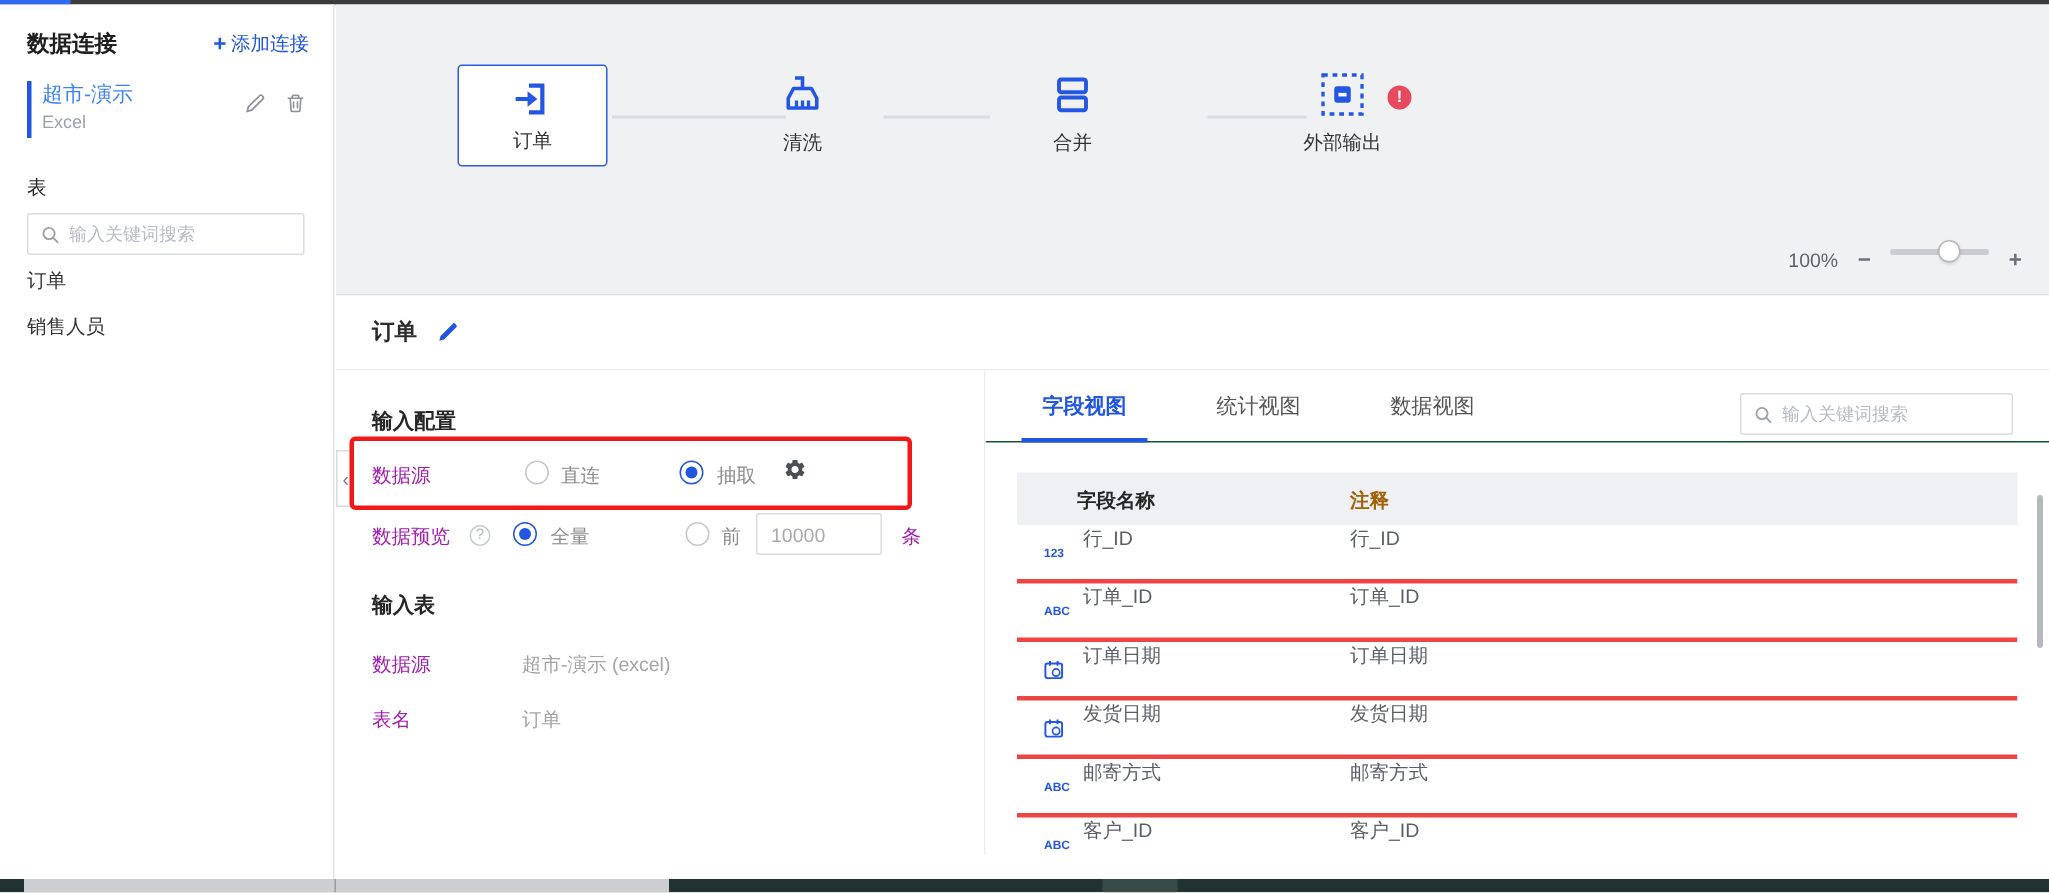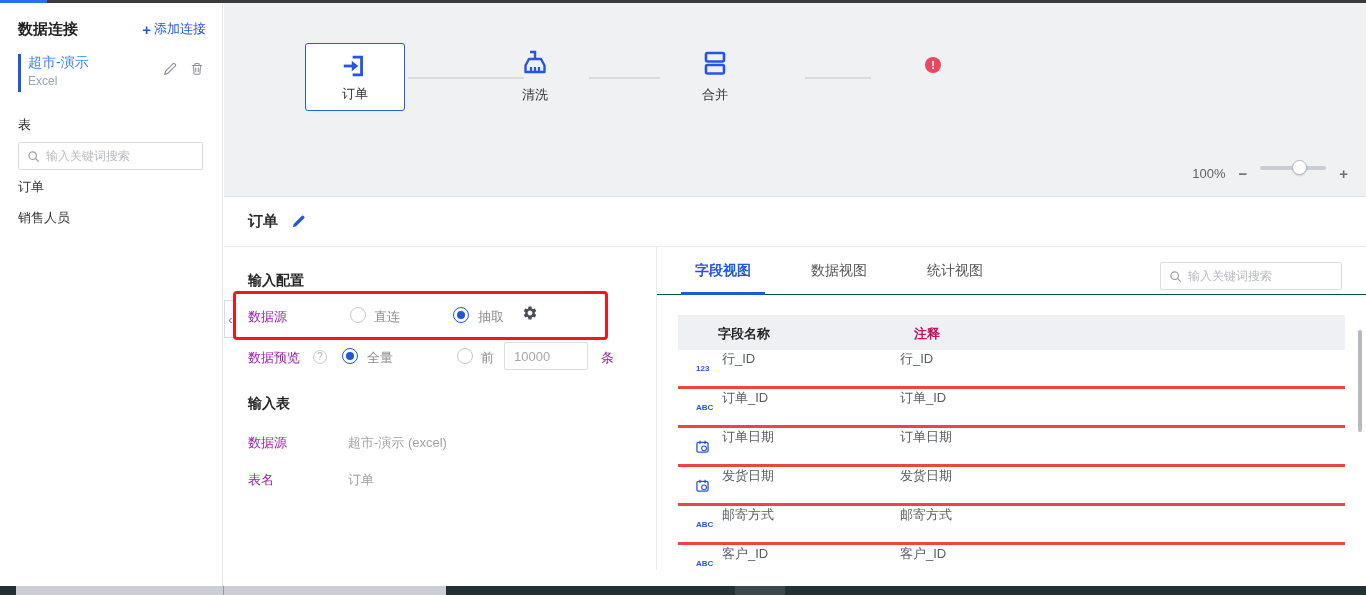--- a/index.html
+++ b/index.html
@@ -68,21 +68,21 @@
   
   .fields-pane { position:absolute; left:657px; top:247px; width:709px; height:339px; background:#fff; overflow:hidden; }
   .tabs-row { position:absolute; left:0; top:0; width:709px; height:48px; border-bottom:1px solid #14532d; }
   .tabs { position:absolute; left:24px; top:0; height:48px; display:flex; gap:32px; }
   .tab { position:relative; display:flex; align-items:center; padding:0 14px; font-size:14px; color:#555; cursor:pointer; }
   .tab.active { color:#2156e0; font-weight:700; }
   .tab.active::after { content:""; position:absolute; left:0; right:0; bottom:0; height:3px; background:#2156e0; }
   .fp-search { position:absolute; right:24px; top:15px; width:182px; height:28px; border:1px solid #d9dce1; border-radius:2px; display:flex; align-items:center; padding:0 8px; gap:6px; background:#fff; }
   .thead { position:absolute; left:21px; top:68px; width:667px; height:35px; background:#eef0f4; }
   .th-name { position:absolute; left:40px; top:10px; font-size:13px; font-weight:700; color:#262626; }
-  .th-comment { position:absolute; left:222px; top:10px; font-size:13px; font-weight:700; color:#be185d;margin-left:14px; }
+  .th-comment { position:absolute; left:222px; top:10px; font-size:13px; font-weight:700; color:#a16207; }
   .tbody { position:absolute; left:21px; top:103px; width:667px; height:222px; overflow:hidden; }
   .trow { display:flex; height:39px; border-bottom:3px solid #ef4444; padding-left:18px; cursor:default; }
   .ticon { width:26px; display:flex; align-items:center; }
   .glyph-type { color:#2456e4; font-size:8px; font-weight:700; letter-spacing:0; }
   .td-name { width:178px; font-size:13px; color:#595e66; }
   .td-comment { font-size:13px; color:#595e66; }
   .vscroll { position:absolute; right:4px; top:83px; width:4px; height:102px; border-radius:2px; background:#b6b9be; }
 
   
   .bottom-scroll { position:absolute; left:0; top:586px; width:1366px; height:9px; background:#203232; }
@@ -156,20 +156,28 @@
 
     <div class="flow-node" style="left:271px;">
       <svg width="32" height="32" viewBox="0 0 32 32">
           <path d="M11 5h5v7" fill="none" stroke="#2456e4" stroke-width="2.4"></path>
           <path d="M10 12h12l3.5 6.5V25H6.5v-6.5z" fill="none" stroke="#2456e4" stroke-width="2.4" stroke-linejoin="round"></path>
           <path d="M12 20v5M16 20v5M20 20v5" fill="none" stroke="#2456e4" stroke-width="2.2"></path>
         </svg>
       <span class="node-label">清洗</span>
     </div>
 
+    <div class="flow-node" style="left:631px;">
+      <svg width="32" height="32" viewBox="0 0 32 32">
+          <rect x="3" y="3" width="26" height="26" fill="none" stroke="#2456e4" stroke-width="2.2" stroke-dasharray="3.2 3.2"></rect>
+          <rect x="10.5" y="10.5" width="11" height="11" rx="2" fill="#2456e4"></rect>
+          <rect x="13.3" y="14.9" width="5.4" height="2.4" fill="#fff"></rect>
+        </svg>
+      <span class="node-label">外部输出</span>
+    </div>
     <div class="err-badge">!</div>
 
     <div class="zoom-bar">
       <span class="zoom-level">100%</span>
       <span class="zoom-btn">−</span>
       <span class="slider">
           <span class="slider-knob"></span>
         </span>
       <span class="zoom-btn">+</span>
     </div>
@@ -214,22 +222,22 @@
     <div class="cfg-label" style="left:24px;top:224px;">表名</div>
     <div class="cfg-value" style="left:124px;top:224px;">订单</div>
   </div>
 
   <div class="v-divider"></div>
 
   <div class="fields-pane">
     <div class="tabs-row">
       <div class="tabs">
         <div class="tab active">字段视图</div>
+        <div class="tab">统计视图</div>
         <div class="tab">数据视图</div>
-        <div class="tab">统计视图</div>
       </div>
       <div class="fp-search">
         <svg width="13" height="13" viewBox="0 0 16 16">
             <circle cx="7" cy="7" r="4.6" fill="none" stroke="#9aa0a8" stroke-width="1.5"></circle>
             <line x1="10.5" y1="10.5" x2="14" y2="14" stroke="#9aa0a8" stroke-width="1.5" stroke-linecap="round"></line>
           </svg>
         <input class="search-input" placeholder="输入关键词搜索" style="">
       </div>
     </div>
 

